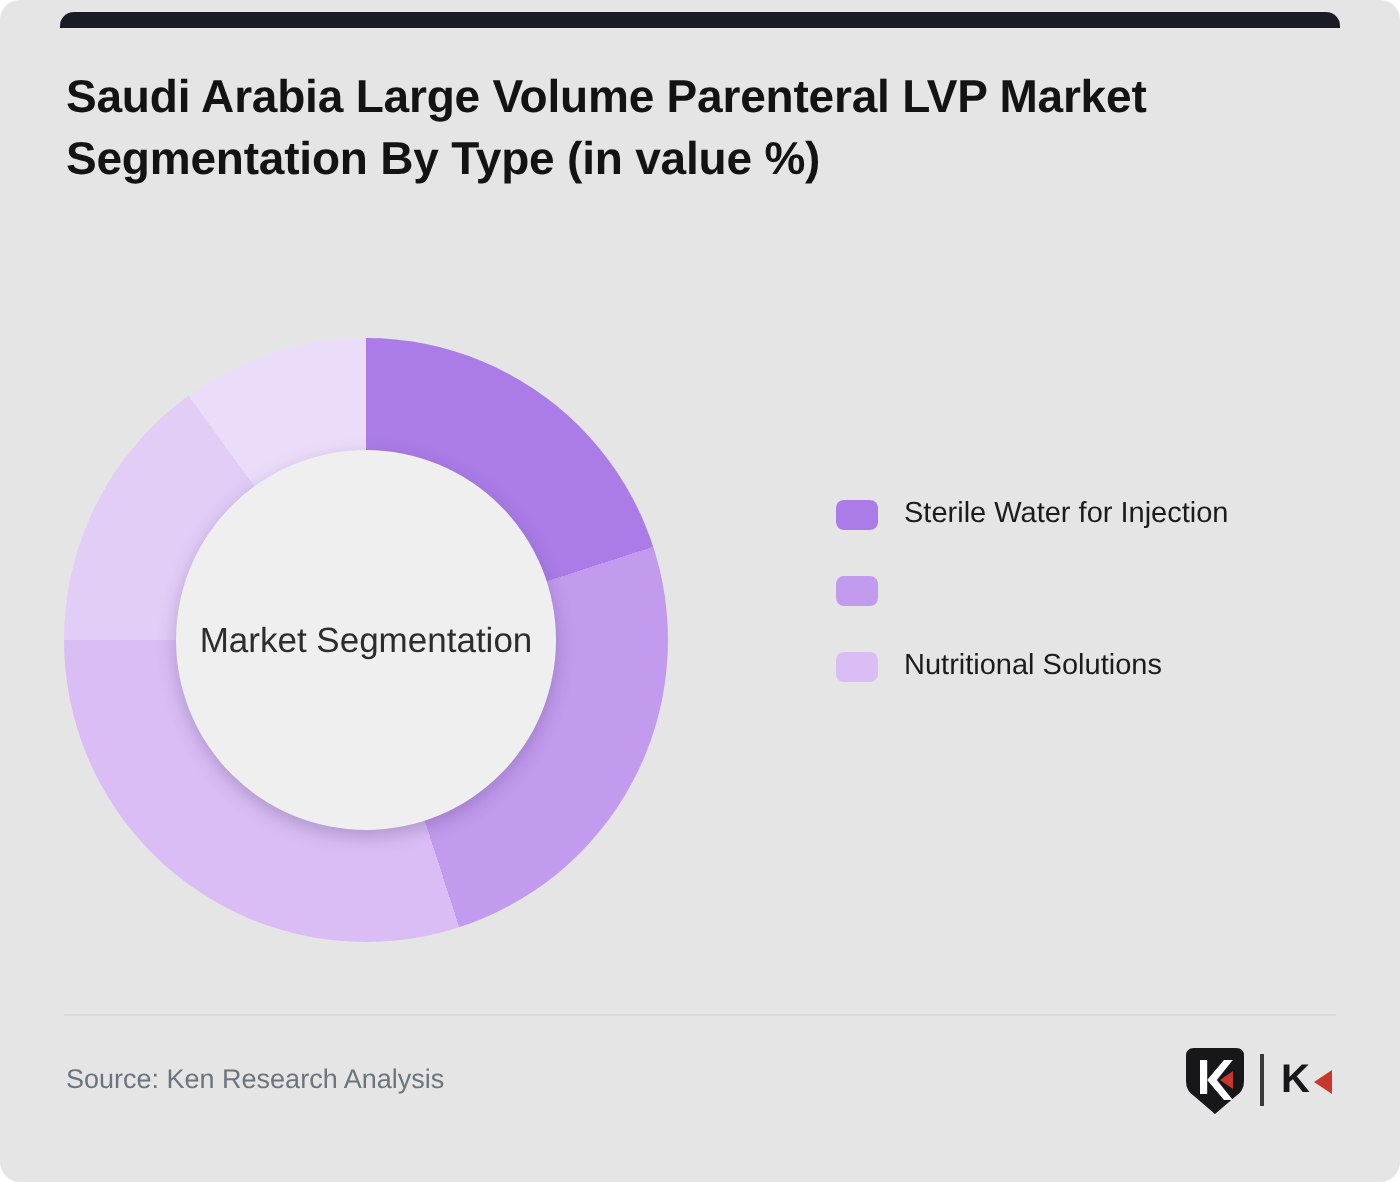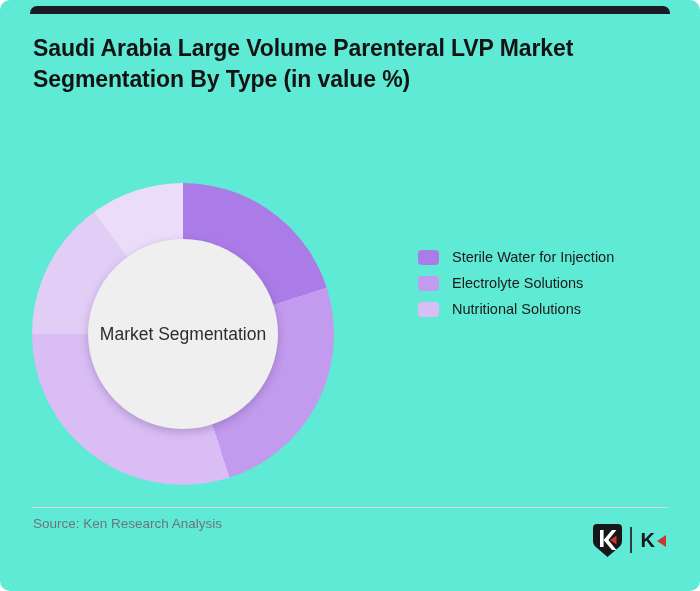--- a/index.html
+++ b/index.html
@@ -2,21 +2,21 @@
 <html style="--top-bar: #1b1b26; --title: #131313; --subtitle: #4b5563; --center-circle: #efefef; --center-text: #2d2d2d; --divider: #d9d9d9; --source-text: #6c757d; --brand-red: #c8372d; --brand-black: #18181b;"><head>
 <meta charset="utf-8">
 <style>
   html, body { margin: 0; padding: 0; background: #ffffff; }
   body { font-family: "Liberation Sans", sans-serif; }
 
   .card {
     position: relative;
     width: 700px;
     height: 591px;
-    background: #5eead4;
+    background: #e5e5e5;
     border-radius: 10px;
     overflow: hidden;
   }
 
   .top-accent {
     position: absolute;
     top: 6px; left: 30px; right: 30px;
     height: 8px;
     background: var(--top-bar, #1b1b26);
     border-radius: 7px 7px 0 0;
@@ -38,21 +38,21 @@
     position: absolute;
     top: 114px; left: 33px;
     width: 632px;
     font-size: 13.5px;
     line-height: 21px;
     color: var(--subtitle, #4b5563);
   }
 
   .donut {
     position: absolute;
-    left: 32px; top: 183px;
+    left: 32px; top: 169px;
     width: 302px; height: 302px;
     border-radius: 50%;
     background: #e6d6f6; 
   }
 
   .donut-center {
     position: absolute;
     inset: 56px;
     border-radius: 50%;
     background: var(--center-circle, #efefef);
@@ -66,21 +66,21 @@
     font-size: 17.5px;
     color: var(--center-text, #2d2d2d);
     white-space: nowrap;
   }
 
   .legend {
     position: absolute;
     left: 418px; top: 249px;
     display: flex;
     flex-direction: column;
-    gap: 10px;
+    gap: 22px;
   }
 
   .legend-row {
     display: flex;
     align-items: center;
     height: 16px;
   }
 
   .swatch {
     width: 21px; height: 15px;
@@ -98,21 +98,21 @@
   .divider {
     position: absolute;
     left: 32px; right: 32px;
     top: 507px;
     height: 1px;
     background: var(--divider, #d9d9d9);
   }
 
   .source-text {
     position: absolute;
-    left: 33px; top: 516px;
+    left: 33px; top: 532px;
     font-size: 13.5px;
     color: var(--source-text, #6c757d);
   }
 
   .brand {
     position: absolute;
     right: 32px; top: 522px;
     height: 36px;
     display: flex;
     align-items: center;
@@ -157,21 +157,20 @@
     </div>
   </div>
 
   <div class="legend">
       <div class="legend-row">
         <span class="swatch" style="background: rgb(171, 124, 231);"></span>
         <span class="legend-label">Sterile Water for Injection</span>
       </div>
       <div class="legend-row">
         <span class="swatch" style="background: rgb(194, 154, 238);"></span>
-        <span class="legend-label">Electrolyte Solutions</span>
       </div>
       <div class="legend-row">
         <span class="swatch" style="background: rgb(217, 189, 244);"></span>
         <span class="legend-label">Nutritional Solutions</span>
       </div>
     </div>
 
   <div class="divider"></div>
 
   <div class="source-text">Source: Ken Research Analysis</div>

